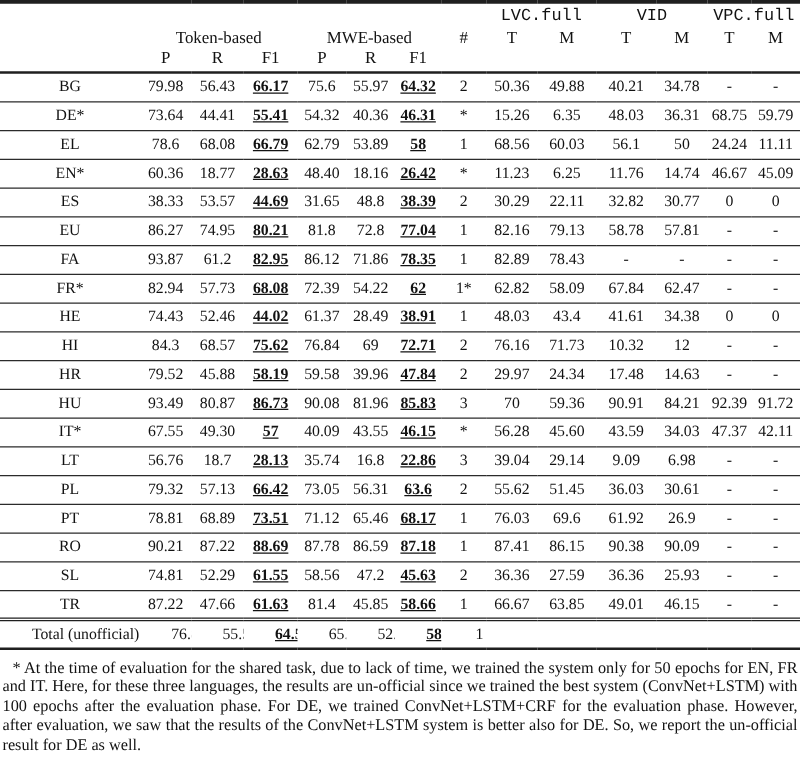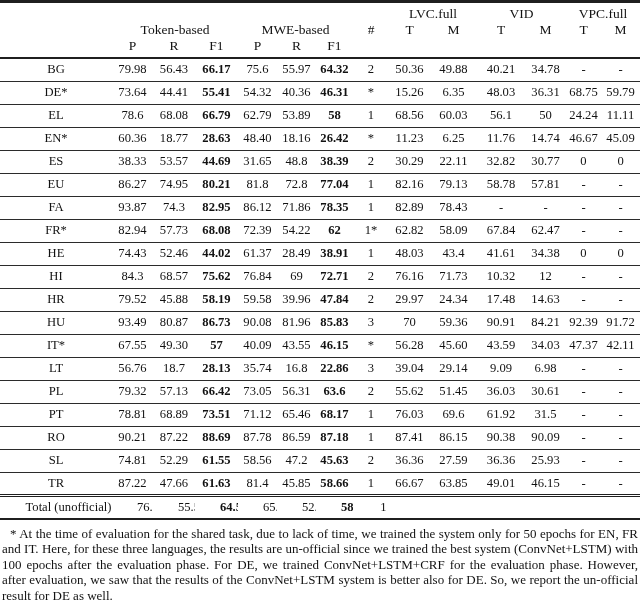--- a/index.html
+++ b/index.html
@@ -8,27 +8,27 @@
     font-family:"Liberation Serif", serif;color:#121212;
     box-sizing:border-box;overflow:hidden;
   }
   table.results{
     border-collapse:collapse;table-layout:fixed;width:640px;
     border-top:3px solid #1f1f1f;
   }
   table.results td{padding:0;overflow:hidden;white-space:nowrap;}
   thead{border-bottom:2px solid #1f1f1f;}
   thead td{text-align:center;font-size:13.5px;line-height:16px;}
-  tr.h1 td{padding-top:3px;}
+  tr.h1 td{padding-top:3px;font-family:Liberation Mono, monospace;}
   tr.h3 td{padding-bottom:3px;}
   #main-body tr{height:23px;border-bottom:1px solid #2b2b2b;}
   #main-body tr:last-child{border-bottom:3px double #1f1f1f;}
   #main-body td,#totals-body td{font-size:12.6px;text-align:center;}
   td.lang{text-align:left;padding-left:7px;font-size:13.2px;}
-  td.f1{font-weight:bold;}
+  td.f1{font-weight:bold;text-decoration:underline;}
   #totals-body{border-bottom:2px solid #1f1f1f;}
   #totals-body tr{height:17px;}
   #totals-body tr:first-child td{padding-top:3px;}
   #totals-body tr:last-child td{padding-bottom:3px;padding-left:25px;}
   .footnote{
     width:636px;margin:6px 0 0 0;padding:0 2px;
     font-size:13px;line-height:15.6px;text-align:justify;
     text-indent:8px;
   }
 </style>
@@ -177,21 +177,21 @@
           <td>82.16</td>
           <td>79.13</td>
           <td>58.78</td>
           <td>57.81</td>
           <td>-</td>
           <td>-</td>
         </tr>
         <tr>
           <td class="lang">FA</td>
           <td>93.87</td>
-          <td>74.3</td>
+          <td>61.2</td>
           <td class="f1">82.95</td>
           <td>86.12</td>
           <td>71.86</td>
           <td class="f1">78.35</td>
           <td>1</td>
           <td>82.89</td>
           <td>78.43</td>
           <td>-</td>
           <td>-</td>
           <td>-</td>
@@ -330,21 +330,21 @@
           <td>78.81</td>
           <td>68.89</td>
           <td class="f1">73.51</td>
           <td>71.12</td>
           <td>65.46</td>
           <td class="f1">68.17</td>
           <td>1</td>
           <td>76.03</td>
           <td>69.6</td>
           <td>61.92</td>
-          <td>31.5</td>
+          <td>26.9</td>
           <td>-</td>
           <td>-</td>
         </tr>
         <tr>
           <td class="lang">RO</td>
           <td>90.21</td>
           <td>87.22</td>
           <td class="f1">88.69</td>
           <td>87.78</td>
           <td>86.59</td>

